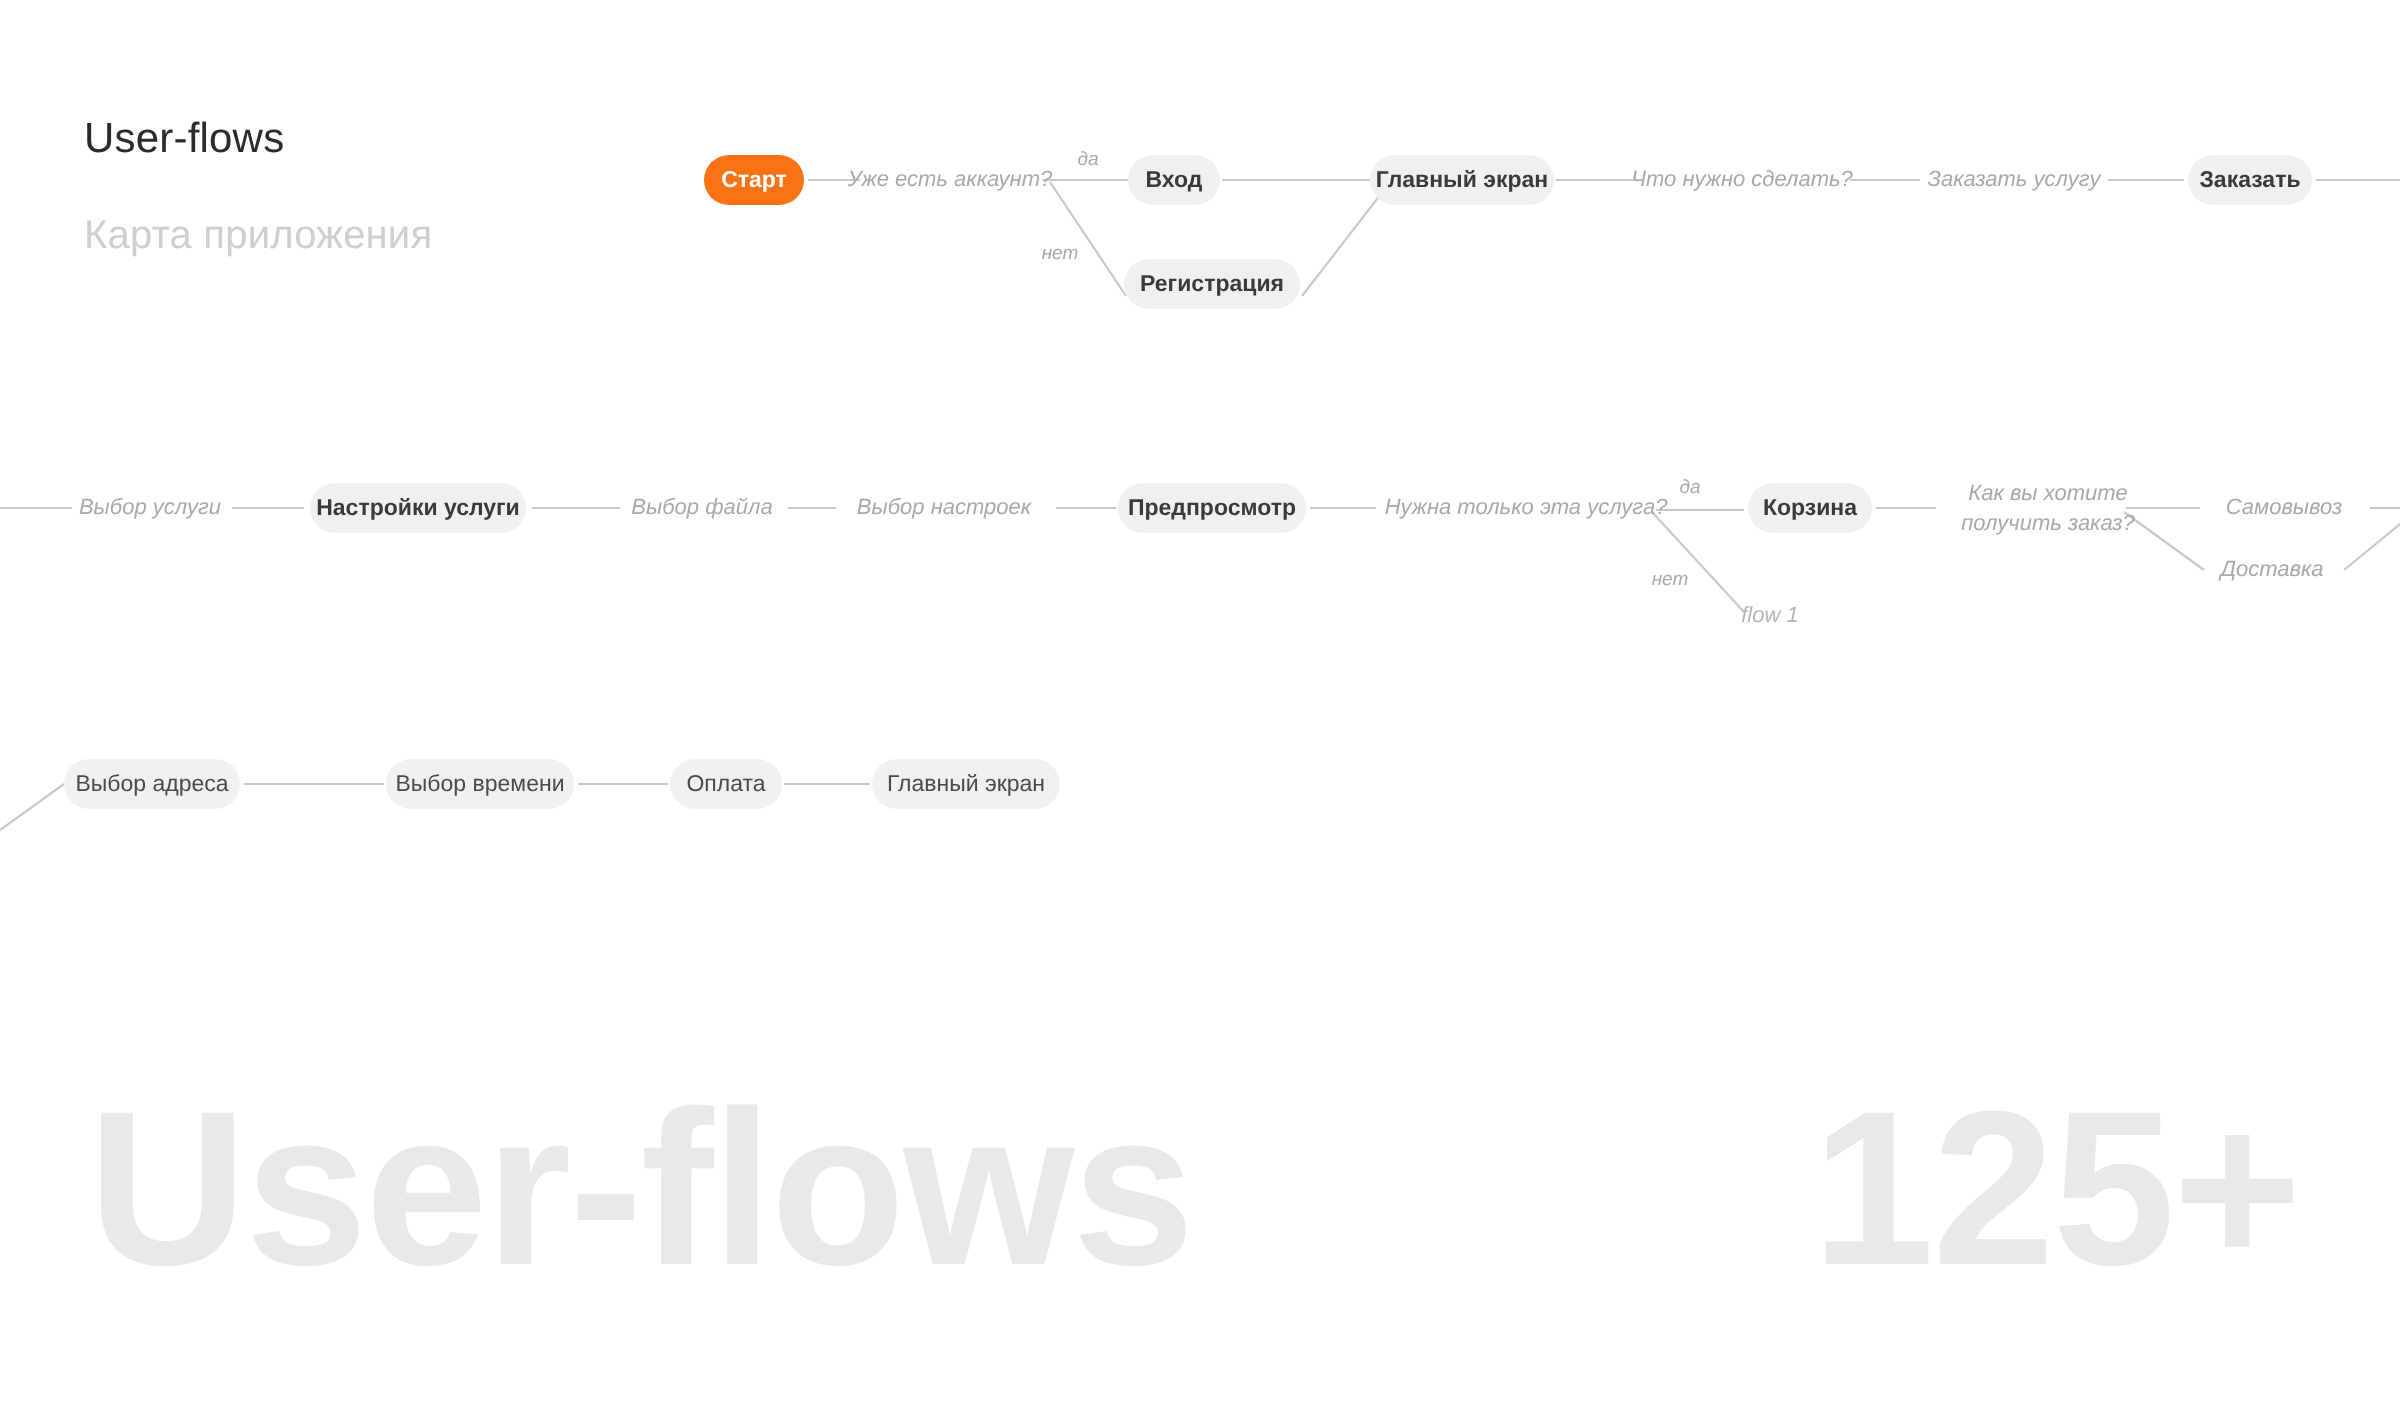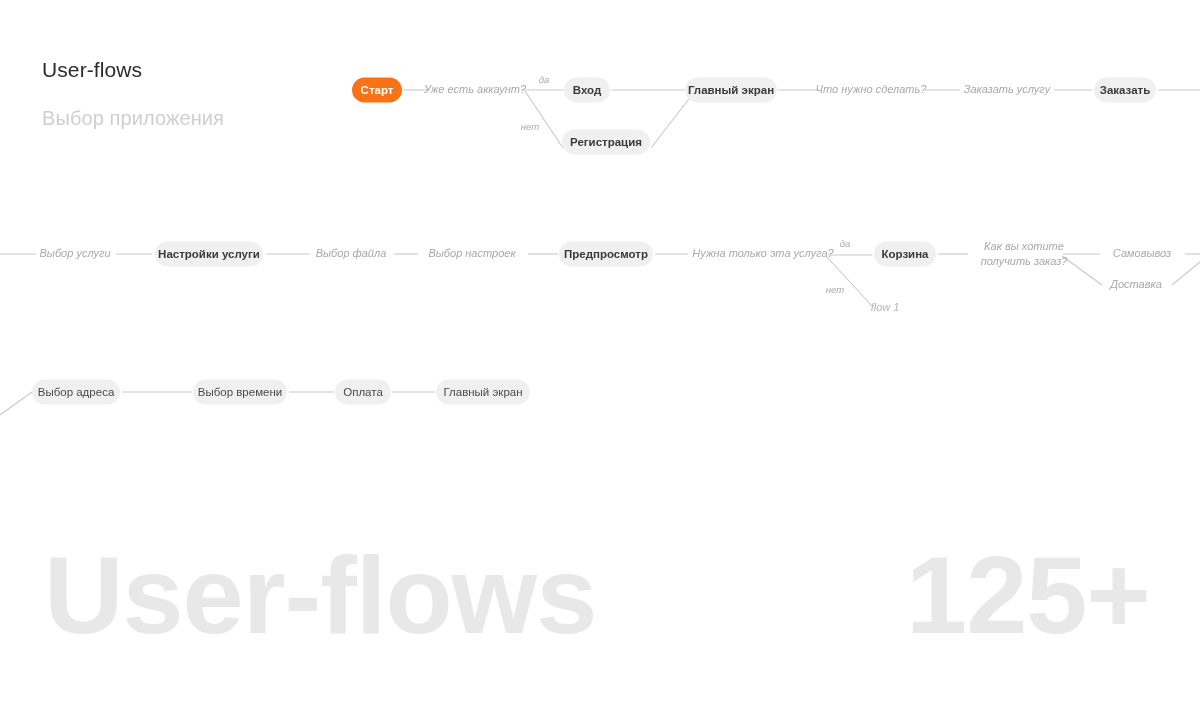--- a/index.html
+++ b/index.html
@@ -114,21 +114,21 @@
 </head>
 <body>
 
 <div id="watermark-layer">
   <div class="watermark-text" id="watermark-title">User-flows</div>
   <div class="watermark-text" id="watermark-count">125+</div>
 </div>
 
 <div id="header">
   <h1 id="page-title">User-flows</h1>
-  <p id="page-subtitle">Выбор приложения</p>
+  <p id="page-subtitle">Карта приложения</p>
 </div>
 
 <svg id="flow-canvas" viewBox="0 0 1200 709">
 
   <g>
     <line class="flow-line" x1="404" y1="90" x2="430" y2="90"></line>
     <line class="flow-line" x1="521" y1="90" x2="564" y2="90"></line>
     <line class="flow-line" x1="525" y1="91" x2="563" y2="148"></line>
     <line class="flow-line" x1="611" y1="90" x2="690" y2="90"></line>
     <line class="flow-line" x1="651" y1="148" x2="692" y2="95"></line>

